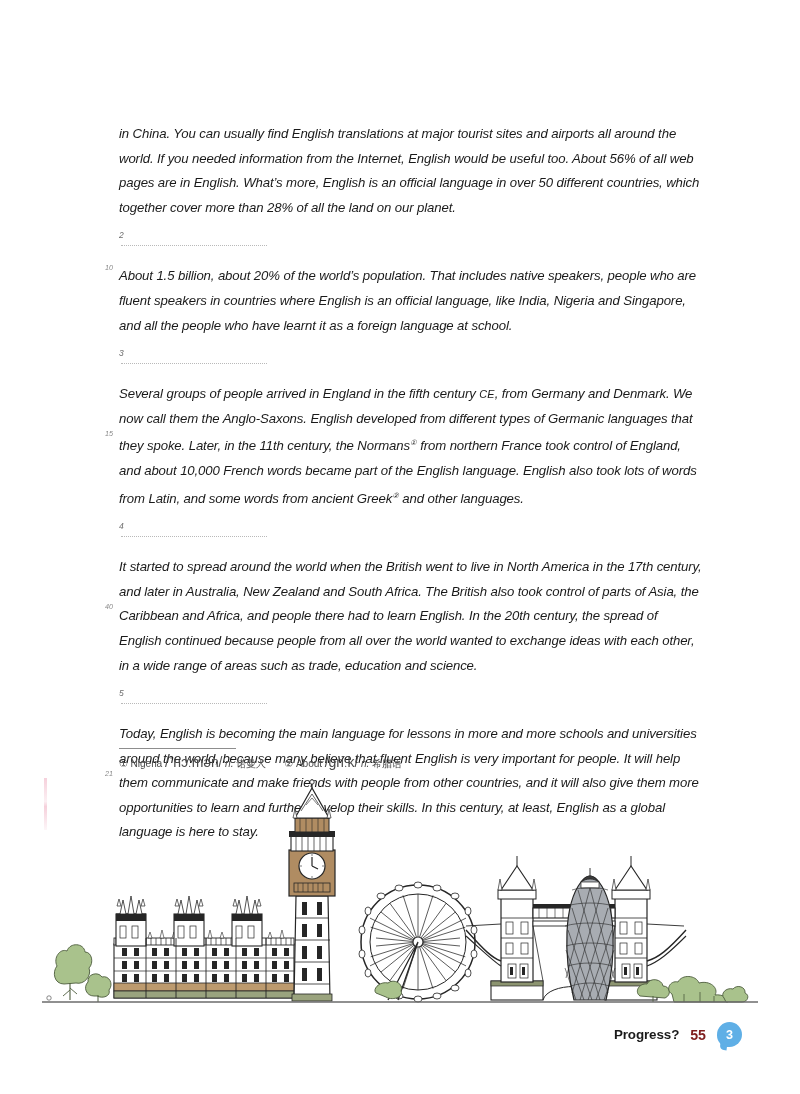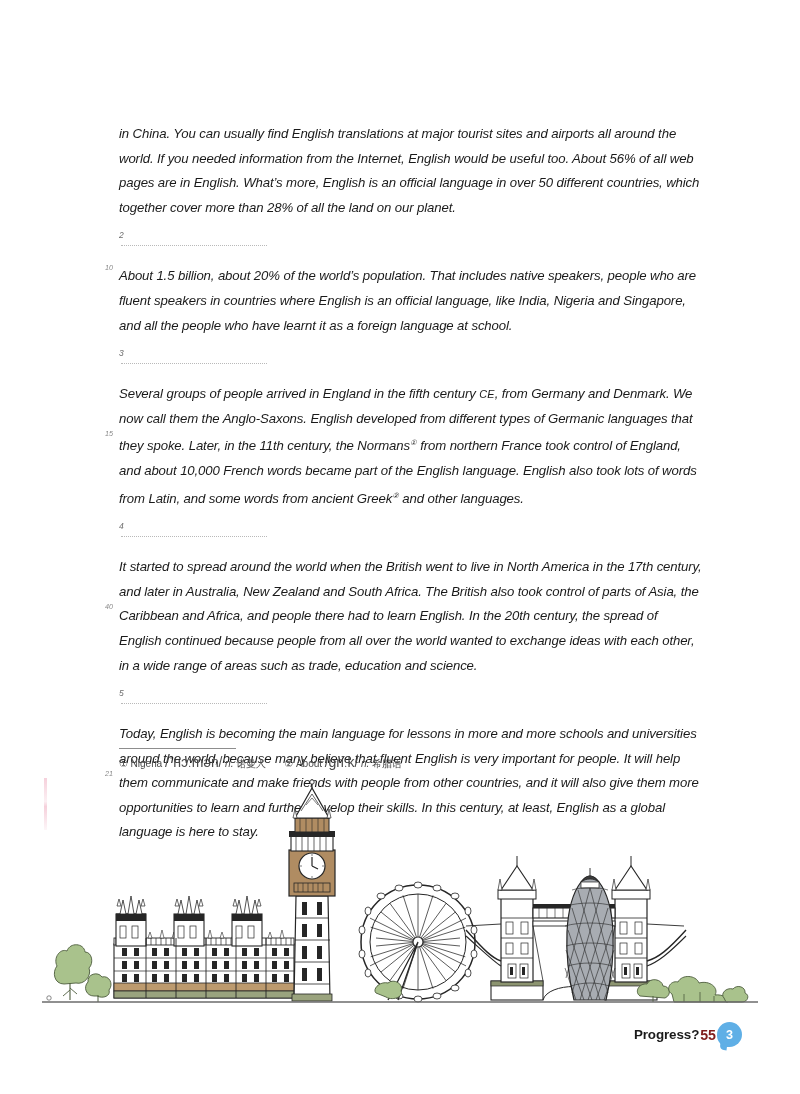--- a/index.html
+++ b/index.html
@@ -139,21 +139,21 @@
   }
   #illustration svg { display: block; }
 
   
   #footer {
     position: absolute;
     right: 58px;
     bottom: 47px;
     display: flex;
     align-items: center;
-    gap: 1px;
+    gap: 11px;
   }
   .footer-label {
     font-size: 13.4px;
     font-weight: bold;
     color: #1a1a1a;
     letter-spacing: -0.1px;
   }
   .footer-pageno {
     font-size: 14.2px;
     font-weight: bold;

